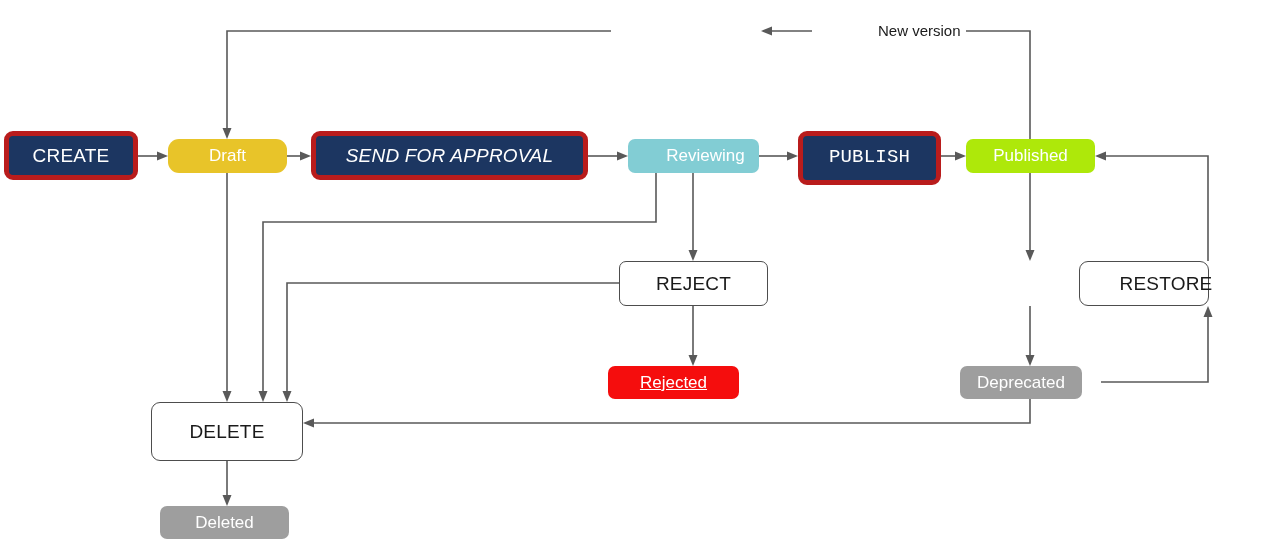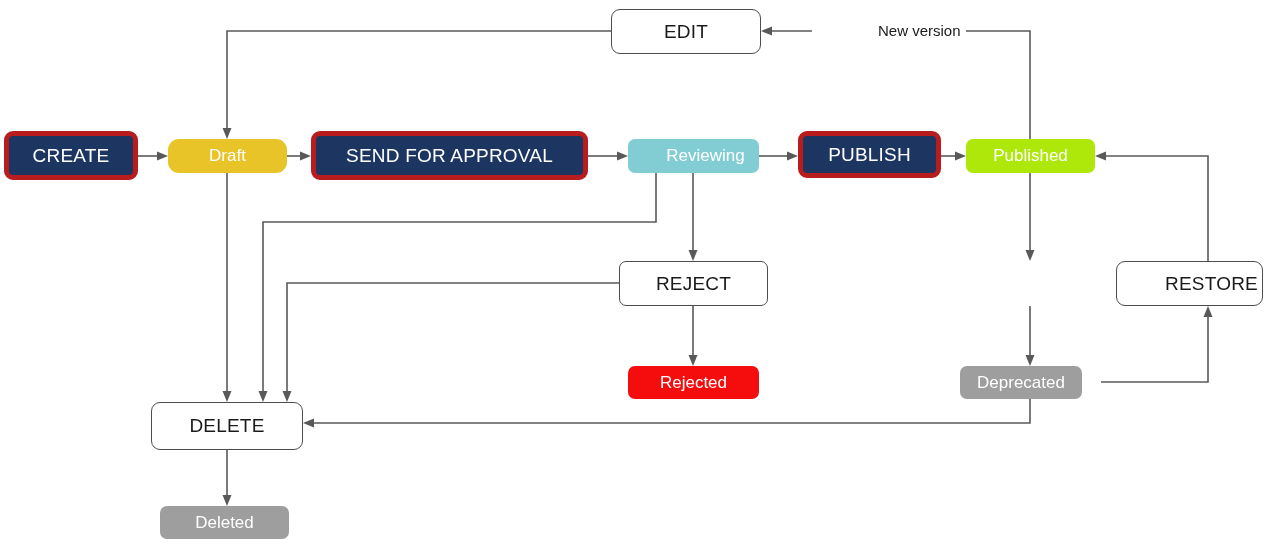--- a/index.html
+++ b/index.html
@@ -183,38 +183,37 @@
     <g>
       <path class="edge-path" d="M227,445 L227,498"></path>
       <path class="edge-head" d="M227,506 L222.5,495 L231.5,495 Z"></path>
     </g>
   </svg>
 
   <div class="node command" id="n-create" style="left:4px; top:131px; width:134px; height:49px;">CREATE</div>
 
   <div class="node state state-draft" id="n-draft" style="left:168px; top:139px; width:119px; height:34px;border-radius:11px;">Draft</div>
 
-  <div class="node command" id="n-send" style="left:311px; top:131px; width:277px; height:49px;">SEND FOR APPROVAL</div>
+  <div class="node command" id="n-send" style="left:311px; top:131px; width:277px; height:49px;font-style:italic;">SEND FOR APPROVAL</div>
 
   <div class="node state state-reviewing" id="n-reviewing" style="left:628px; top:139px; width:131px; height:34px;padding-left:24px;">Reviewing</div>
 
-  <div class="node command" id="n-publish" style="left:798px; top:131px; width:143px; height:47px;">PUBLISH</div>
+  <div class="node command" id="n-publish" style="left:798px; top:131px; width:143px; height:54px;font-family:Liberation Mono, monospace;">PUBLISH</div>
 
   <div class="node state state-published" id="n-published" style="left:966px; top:139px; width:129px; height:34px;">Published</div>
 
-  <div class="node action" id="n-edit" style="left:611px; top:9px; width:150px; height:45px;">EDIT</div>
 
   <div class="node action" id="n-reject" style="left:619px; top:261px; width:149px; height:45px;border-radius:7px;">REJECT</div>
 
-  <div class="node state state-rejected" id="n-rejected" style="left:628px; top:366px; width:131px; height:33px;">Rejected</div>
-
-
-  <div class="node action" id="n-restore" style="left:1116px; top:261px; width:147px; height:45px;padding-left:44px;">RESTORE</div>
+  <div class="node state state-rejected" id="n-rejected" style="left:608px; top:366px; width:131px; height:33px;text-decoration:underline;">Rejected</div>
+
+
+  <div class="node action" id="n-restore" style="left:1079px; top:261px; width:130px; height:45px;padding-left:44px;">RESTORE</div>
 
   <div class="node state state-deprecated" id="n-deprecated" style="left:960px; top:366px; width:122px; height:33px;">Deprecated</div>
 
-  <div class="node action" id="n-delete" style="left:151px; top:402px; width:152px; height:48px;">DELETE</div>
+  <div class="node action" id="n-delete" style="left:151px; top:402px; width:152px; height:59px;">DELETE</div>
 
   <div class="node state state-deleted" id="n-deleted" style="left:160px; top:506px; width:129px; height:33px;">Deleted</div>
 
   <div class="edge-label" id="lbl-new-version" style="left:873px; top:22px;">New version</div>
 
 </div>
 
 </body></html>

